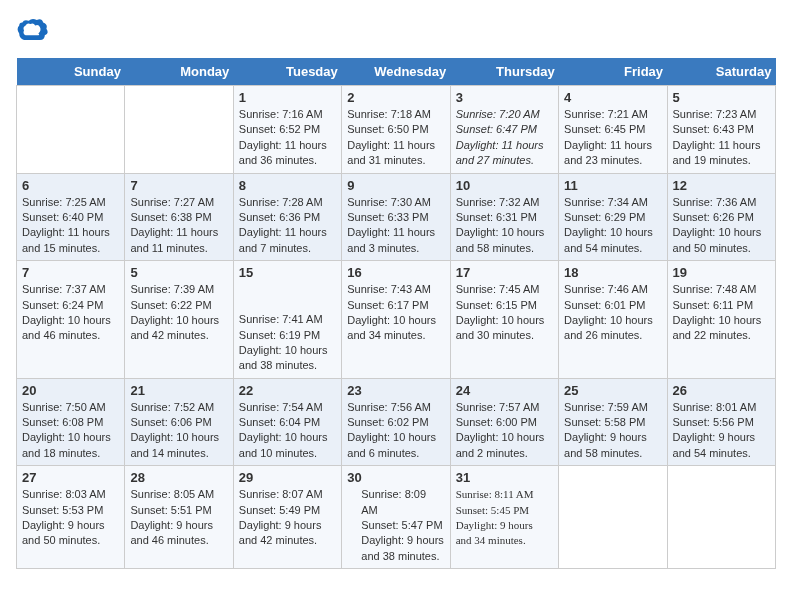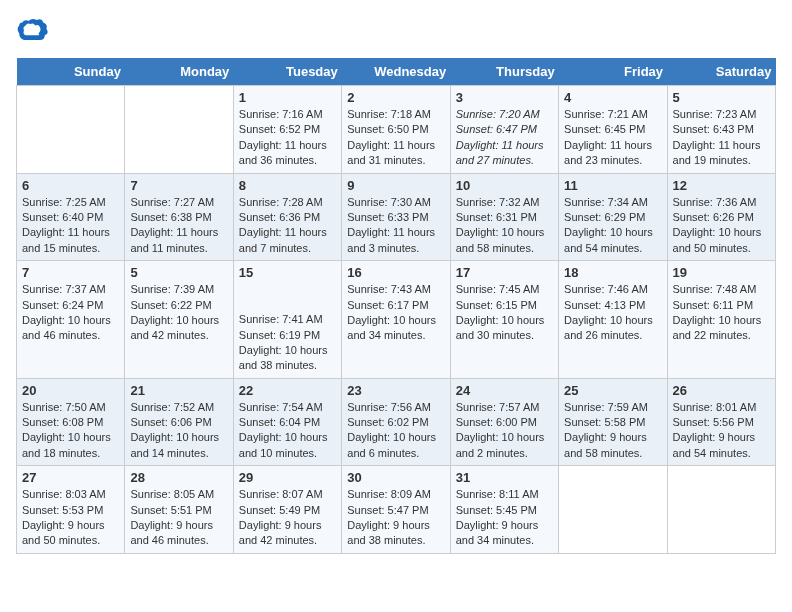--- a/index.html
+++ b/index.html
@@ -247,21 +247,21 @@
         <td>
           <span class="day-num">17</span>
           <div class="day-detail" style="white-space: pre-line;">Sunrise: 7:45 AM
 Sunset: 6:15 PM
 Daylight: 10 hours
 and 30 minutes.</div>
         </td>
         <td>
           <span class="day-num">18</span>
           <div class="day-detail" style="white-space: pre-line;">Sunrise: 7:46 AM
-Sunset: 4:13 PM
+Sunset: 6:01 PM
 Daylight: 10 hours
 and 26 minutes.</div>
         </td>
         <td>
           <span class="day-num">19</span>
           <div class="day-detail" style="white-space: pre-line;">Sunrise: 7:48 AM
 Sunset: 6:11 PM
 Daylight: 10 hours
 and 22 minutes.</div>
         </td>
@@ -334,28 +334,28 @@
         </td>
         <td>
           <span class="day-num">29</span>
           <div class="day-detail" style="white-space: pre-line;">Sunrise: 8:07 AM
 Sunset: 5:49 PM
 Daylight: 9 hours
 and 42 minutes.</div>
         </td>
         <td>
           <span class="day-num">30</span>
-          <div class="day-detail" style="white-space: pre-line;">Sunrise: 8:09 AM
+          <div class="day-detail" style="white-space: pre-line; margin-left: 14px;">Sunrise: 8:09 AM
 Sunset: 5:47 PM
 Daylight: 9 hours
 and 38 minutes.</div>
         </td>
         <td>
           <span class="day-num">31</span>
-          <div class="day-detail" style="white-space: pre-line;">Sunrise: 8:11 AM
+          <div class="day-detail" style="white-space: pre-line; font-family: Liberation Serif, serif;">Sunrise: 8:11 AM
 Sunset: 5:45 PM
 Daylight: 9 hours
 and 34 minutes.</div>
         </td>
         <td class="empty"></td>
         <td class="empty"></td>
       </tr>
     </tbody>
 </table>
 

